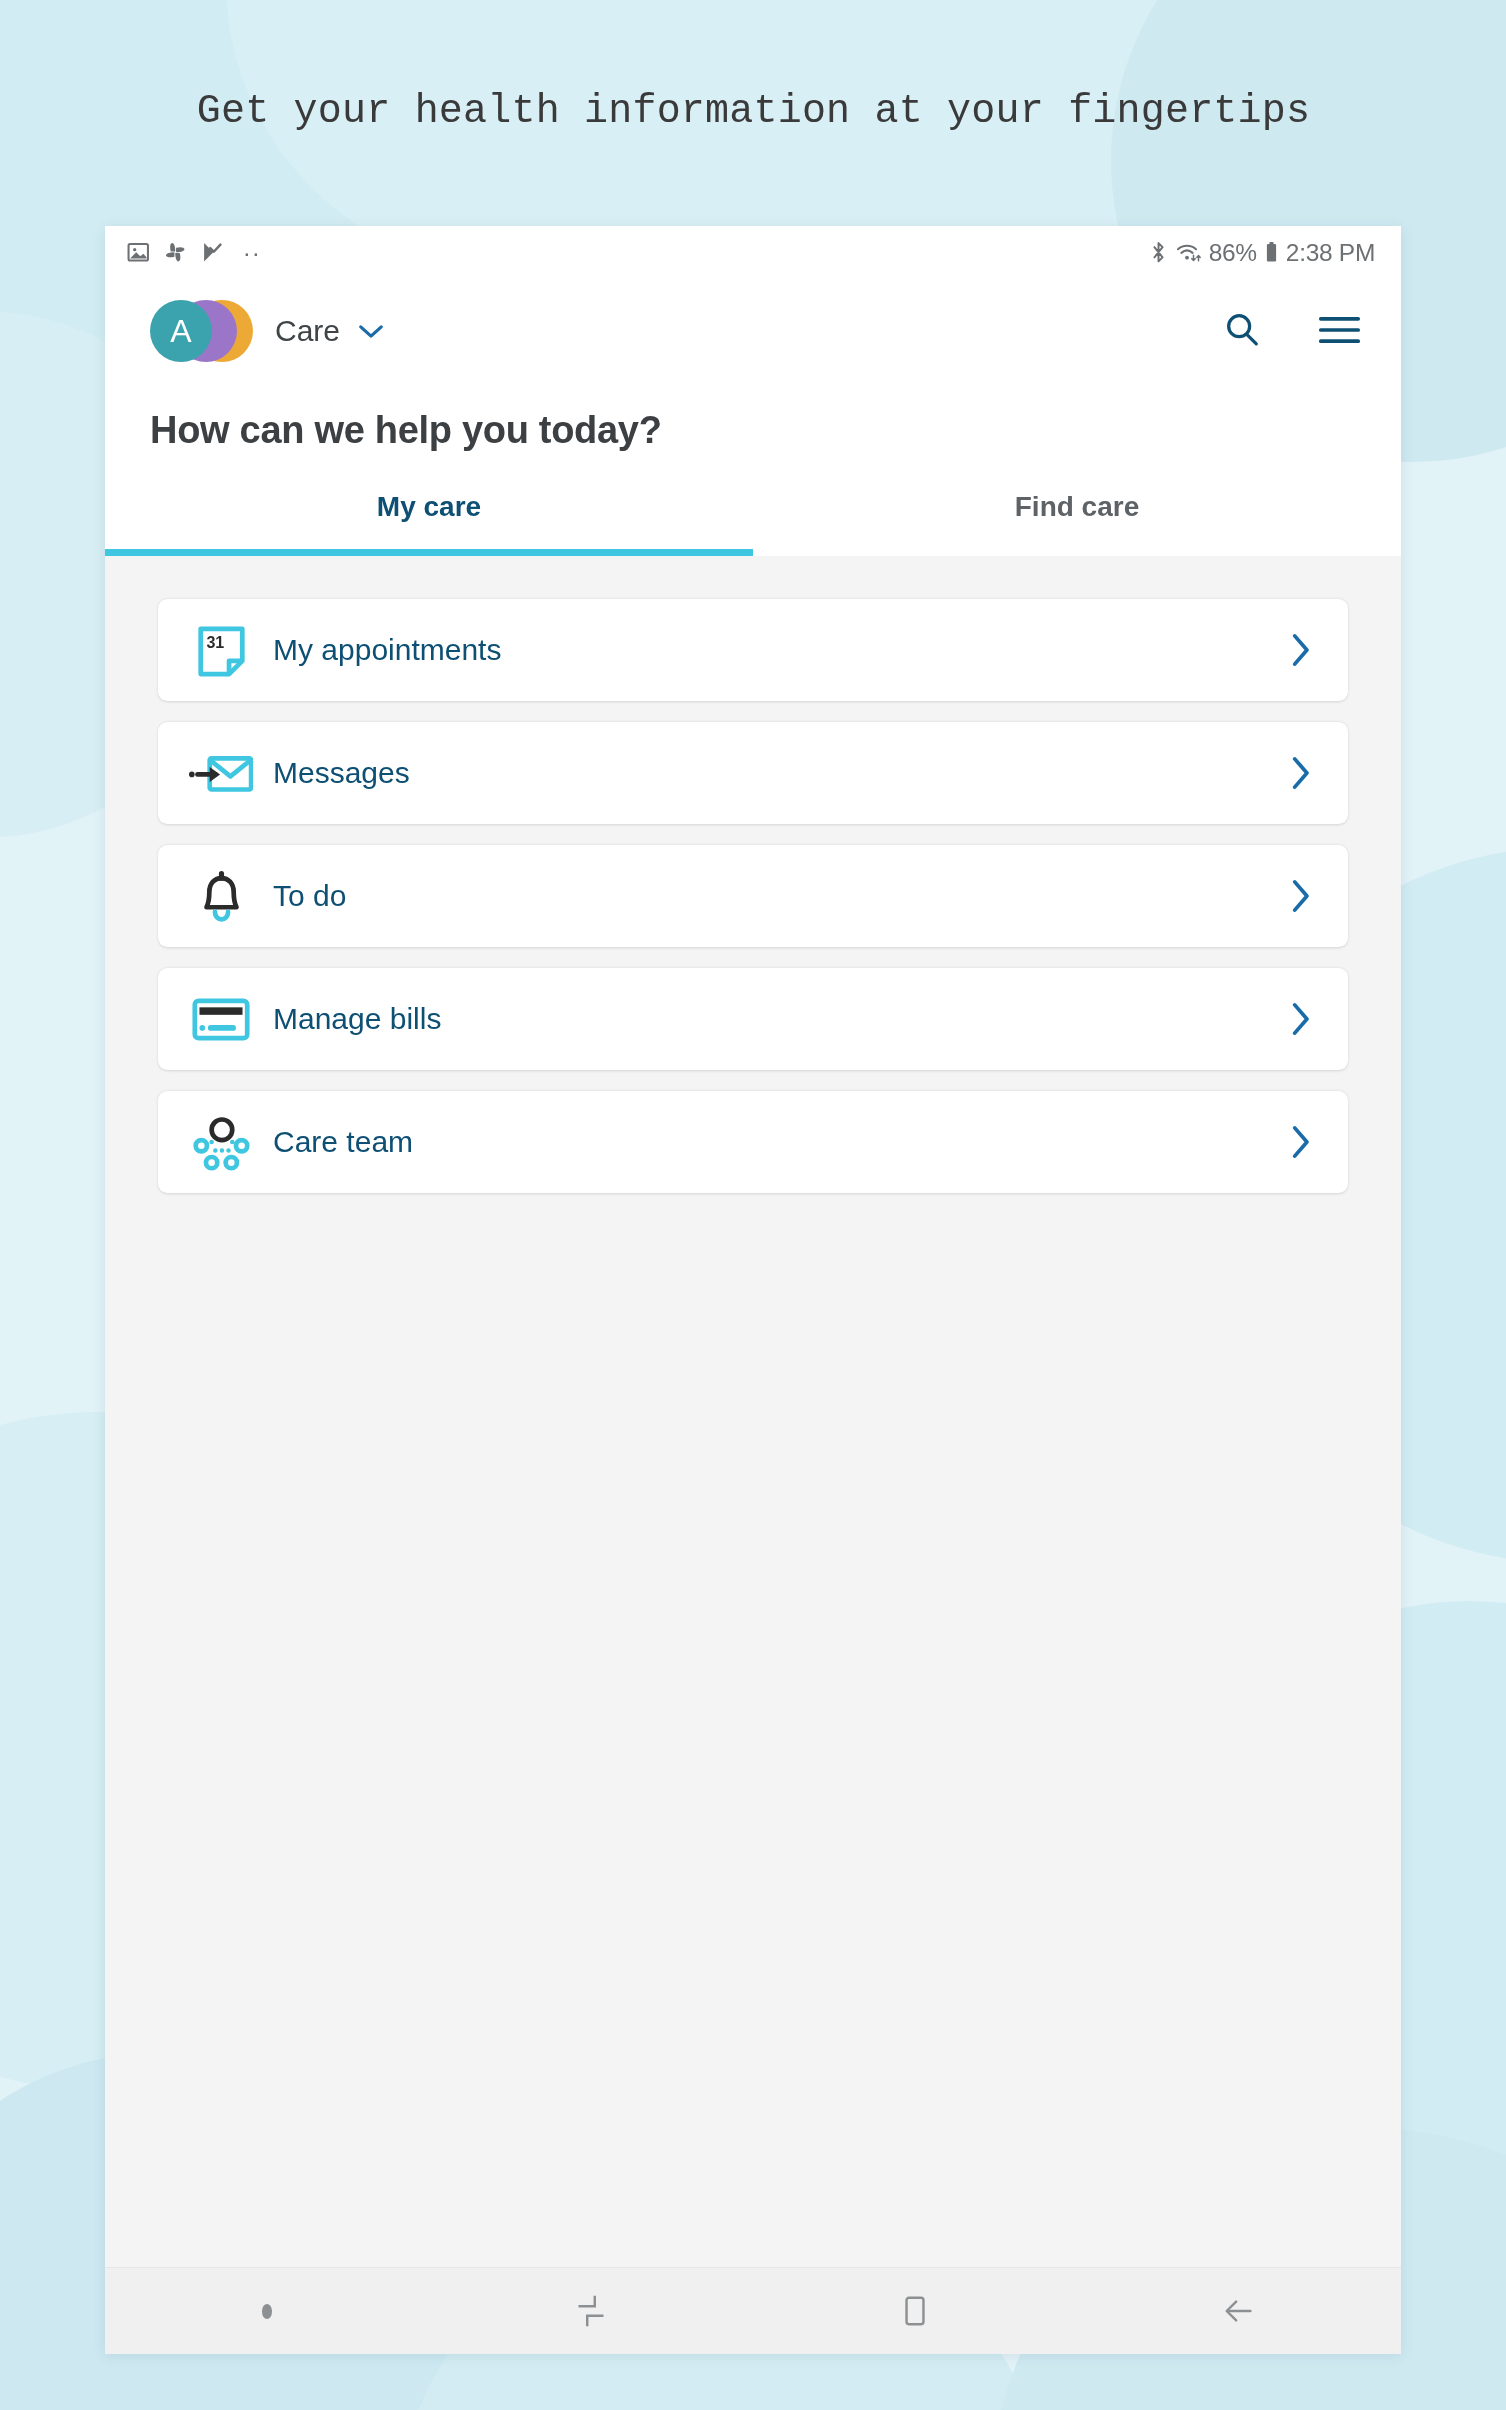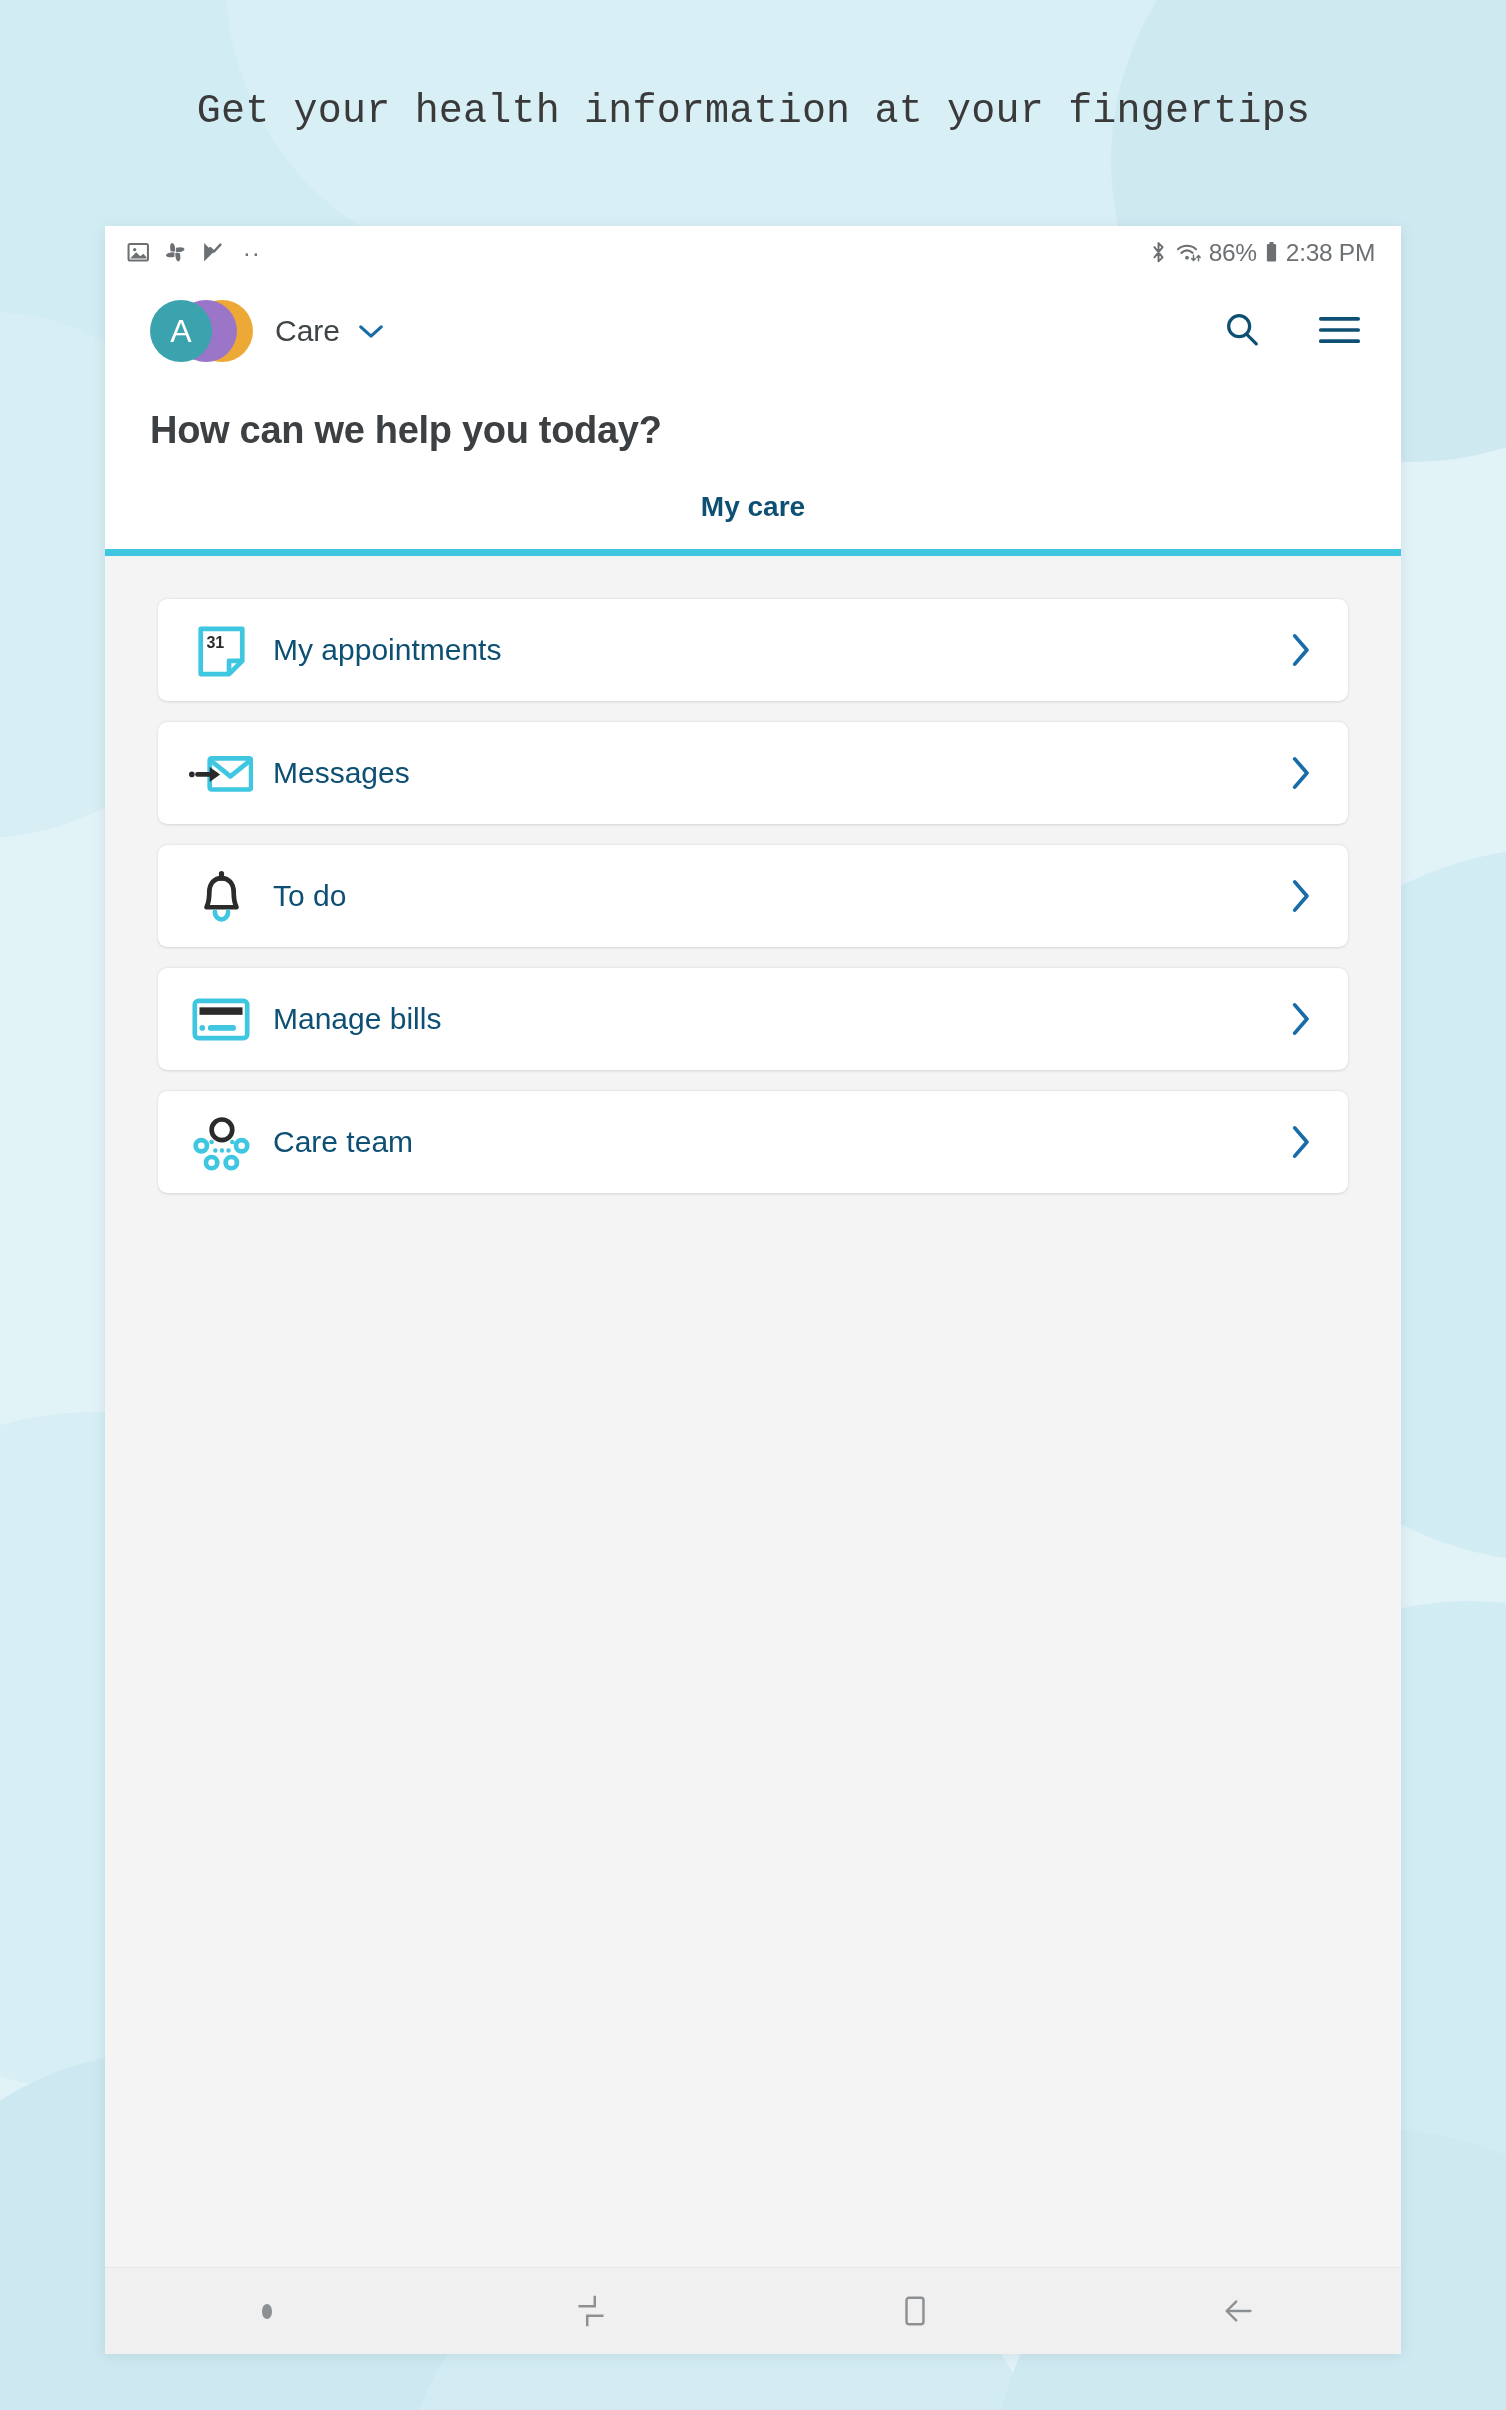--- a/index.html
+++ b/index.html
@@ -367,20 +367,23 @@
 
   <div id="page-title-wrap">
     <h1 id="page-title">How can we help you today?</h1>
   </div>
 
   <div id="tabs">
     <div class="tab active">
       <span class="tab-label">My care</span>
       <span class="tab-underline"></span>
     </div>
+    <div class="tab">
+      <span class="tab-label">Find care</span>
+    </div>
   </div>
 
   <div id="content">
     <div id="card-list">
 
       <div class="card">
         <span class="card-icon">
           <svg width="51" height="55" viewBox="0 0 54 58">
             <path d="M5 6 h44 v34 l-14 14 h-30 z" fill="none" stroke="#3fc6e0" stroke-width="5" stroke-linejoin="round"></path>
             <path d="M35 54 L35 40 L49 40" fill="none" stroke="#3fc6e0" stroke-width="5" stroke-linejoin="round"></path>

